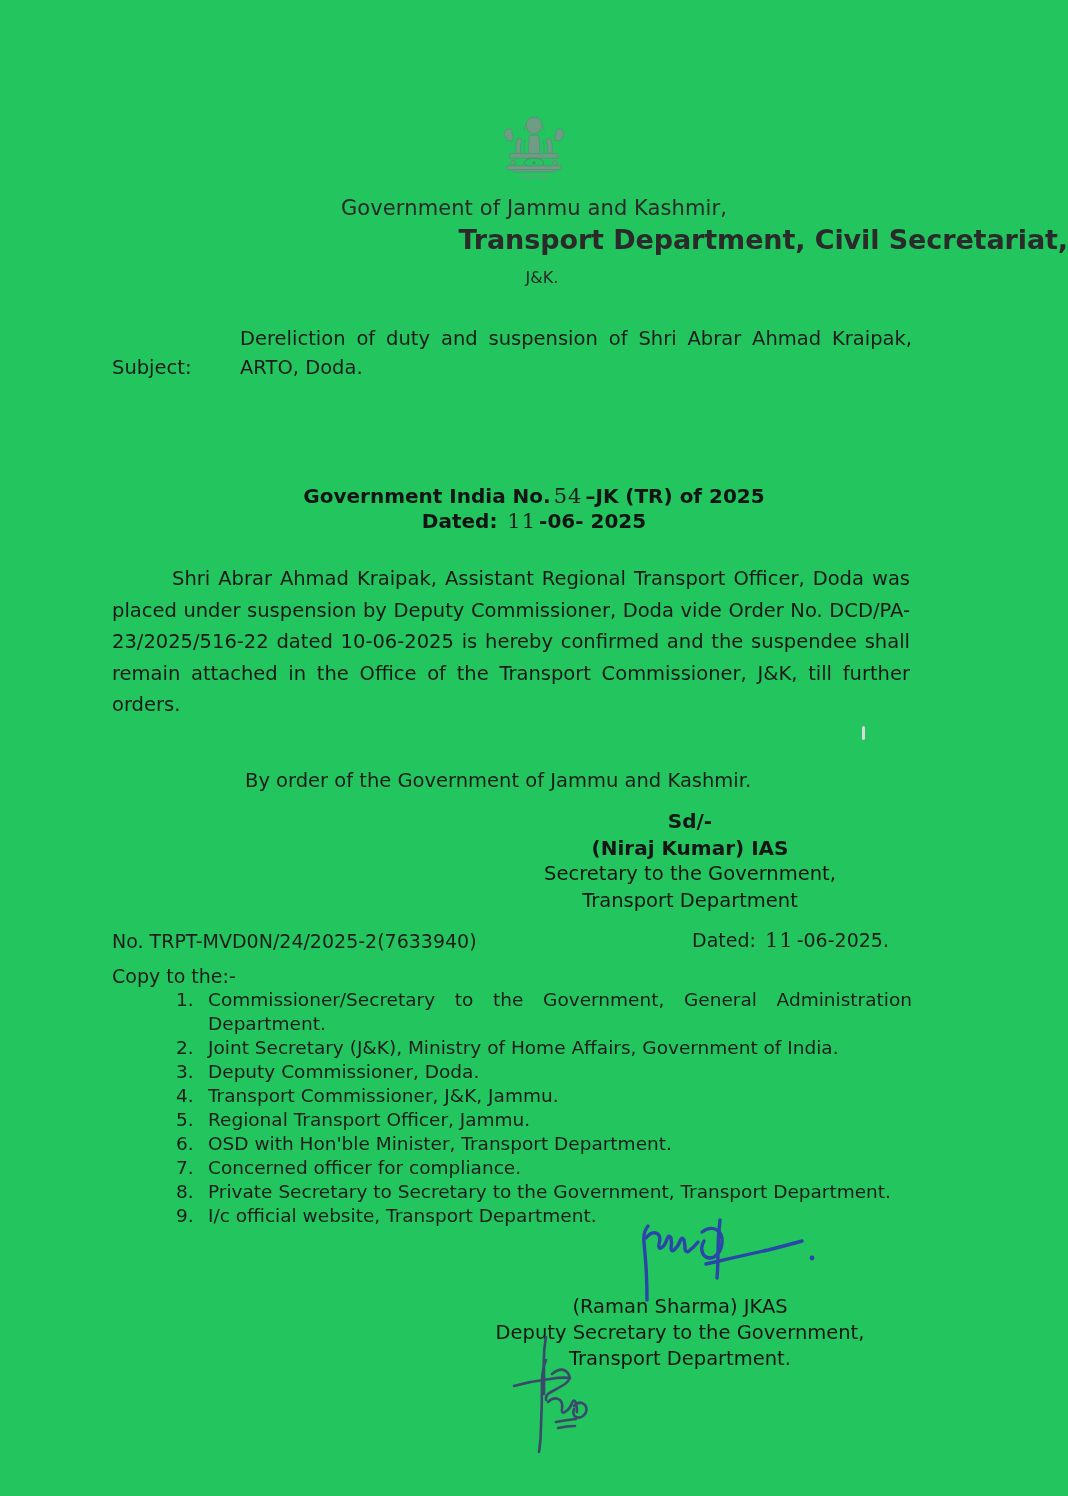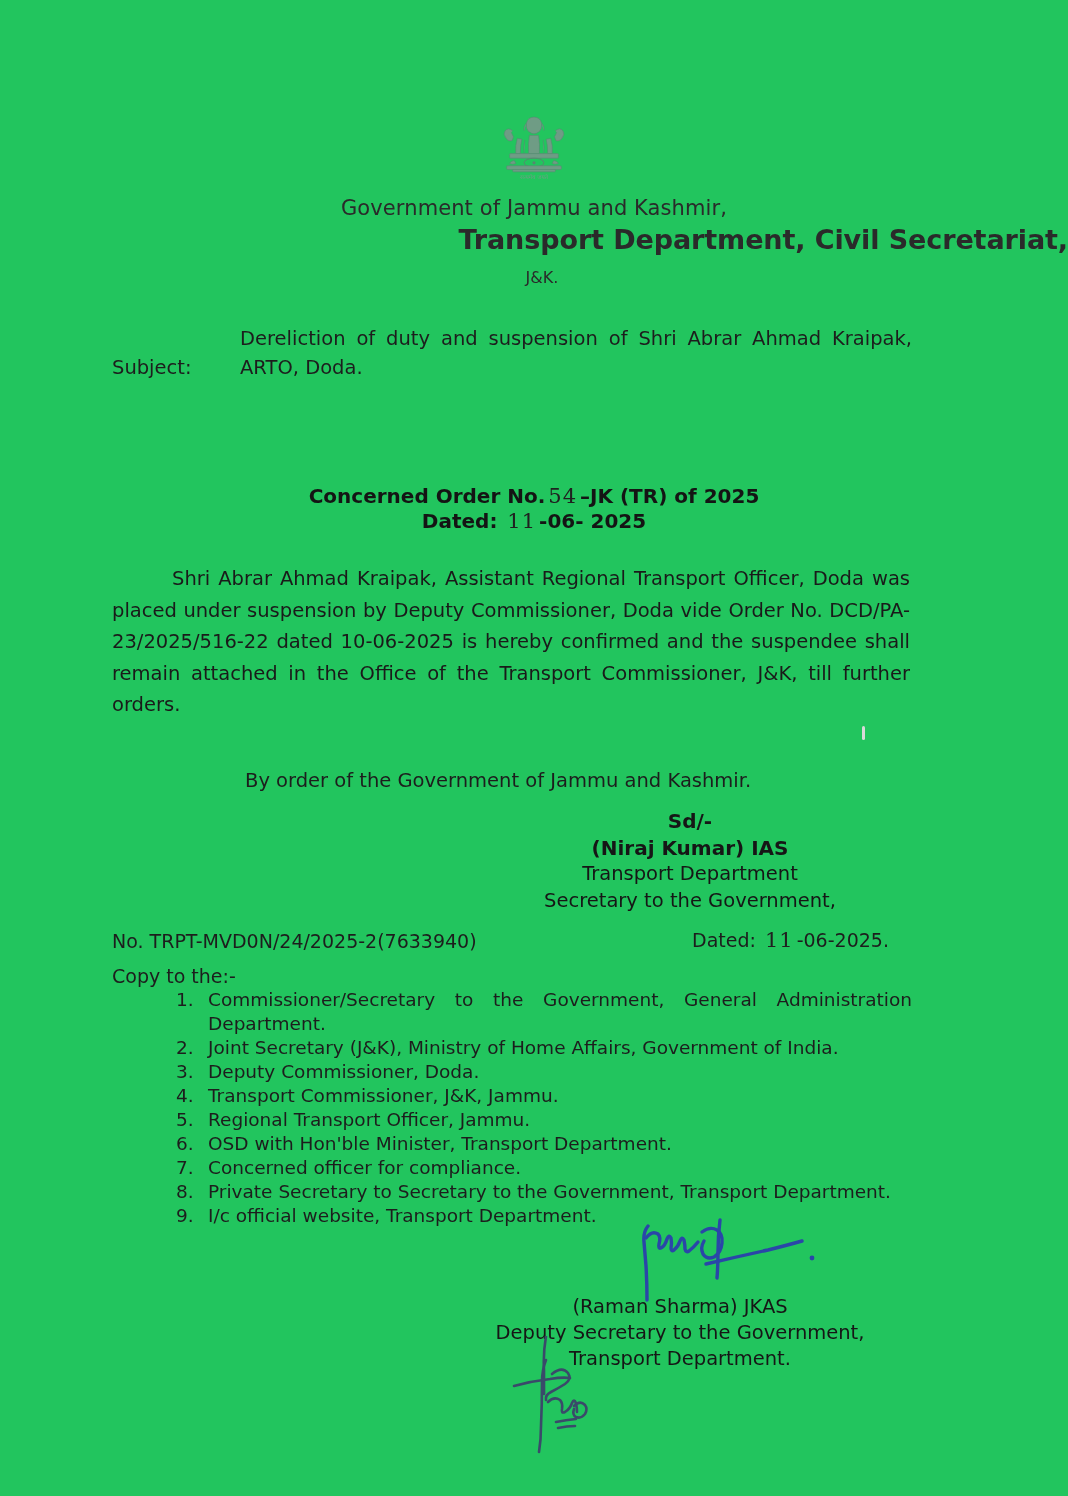--- a/index.html
+++ b/index.html
@@ -286,37 +286,37 @@
   <div class="hdr hdr-line2">Transport Department, Civil Secretariat,</div>
   <div class="hdr hdr-line3">J&amp;K.</div>
 
   <div class="field-row row-subject">
     <div class="field-label">Subject:</div>
     <div class="field-value">Dereliction of duty and suspension of Shri Abrar Ahmad Kraipak, ARTO, Doda.</div>
   </div>
 
 
   <div class="order-block order-no">
-    <span>Concerned Order No.</span><span class="hand">54</span><span>–JK (TR) of 2025</span>
+    <span>Government India No.</span><span class="hand">54</span><span>–JK (TR) of 2025</span>
   </div>
   <div class="order-block order-date">
     <span>Dated:</span>
     <span class="hand">11</span><span>-06- 2025</span>
   </div>
 
   <div class="body-para">Shri Abrar Ahmad Kraipak, Assistant Regional Transport Officer, Doda was placed under suspension by Deputy Commissioner, Doda vide Order No. DCD/PA-23/2025/516-22 dated 10-06-2025 is hereby confirmed and the suspendee shall remain attached in the Office of the Transport Commissioner, J&amp;K, till further orders.</div>
   <div class="smudge"></div>
 
   <div class="by-order">By order of the Government of Jammu and Kashmir.</div>
 
   <div class="sig-block">
     <div class="sig-sd">Sd/-</div>
     <div class="sig-name">(Niraj Kumar) IAS</div>
+    <div class="sig-role">Secretary to the Government,</div>
     <div class="sig-role">Transport Department</div>
-    <div class="sig-role">Secretary to the Government,</div>
   </div>
 
   <div class="no-line">No. TRPT-MVD0N/24/2025-2(7633940)</div>
   <div class="dated-line">
     <span>Dated:</span>
     <span class="hand">11</span><span>-06-2025.</span>
   </div>
   <div class="copy-line">Copy to the:-</div>
 
   <ul class="copy-list" id="copy-list">

